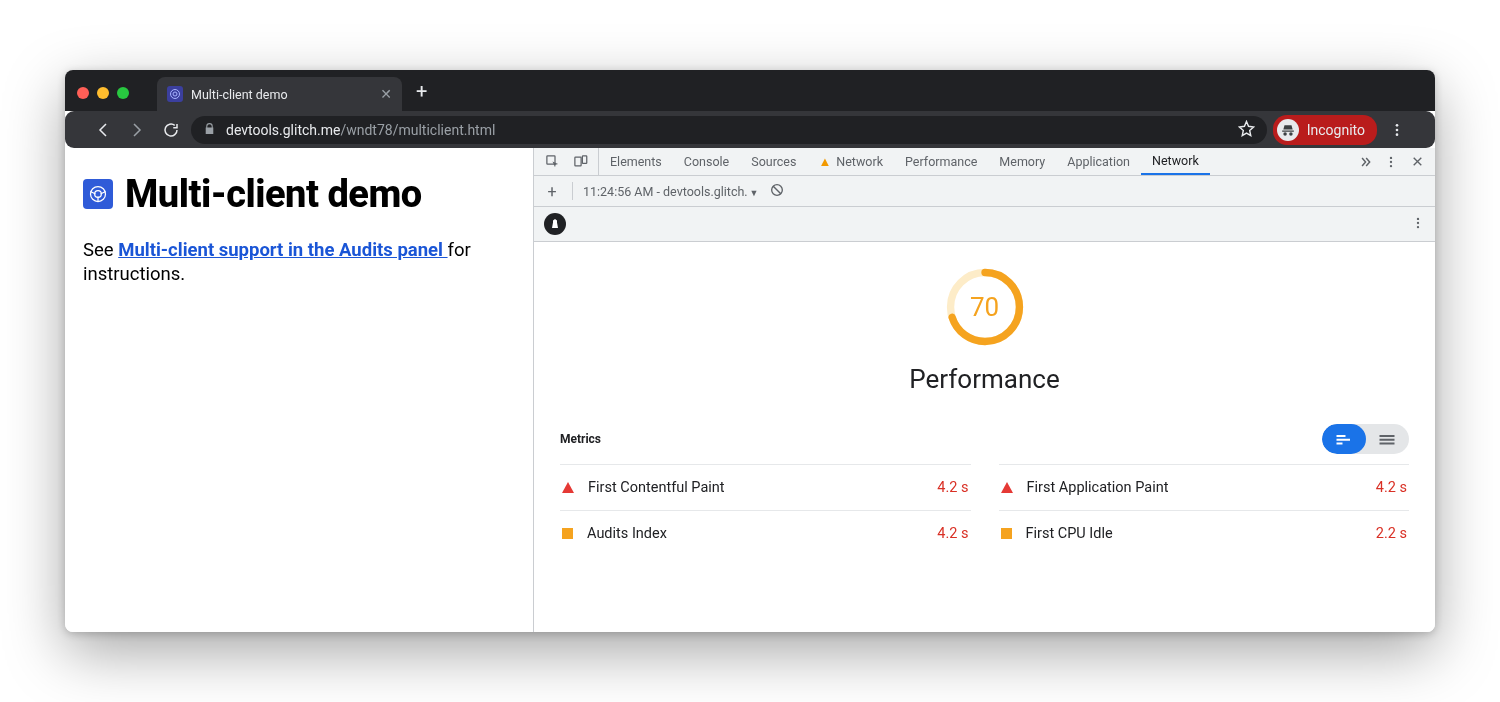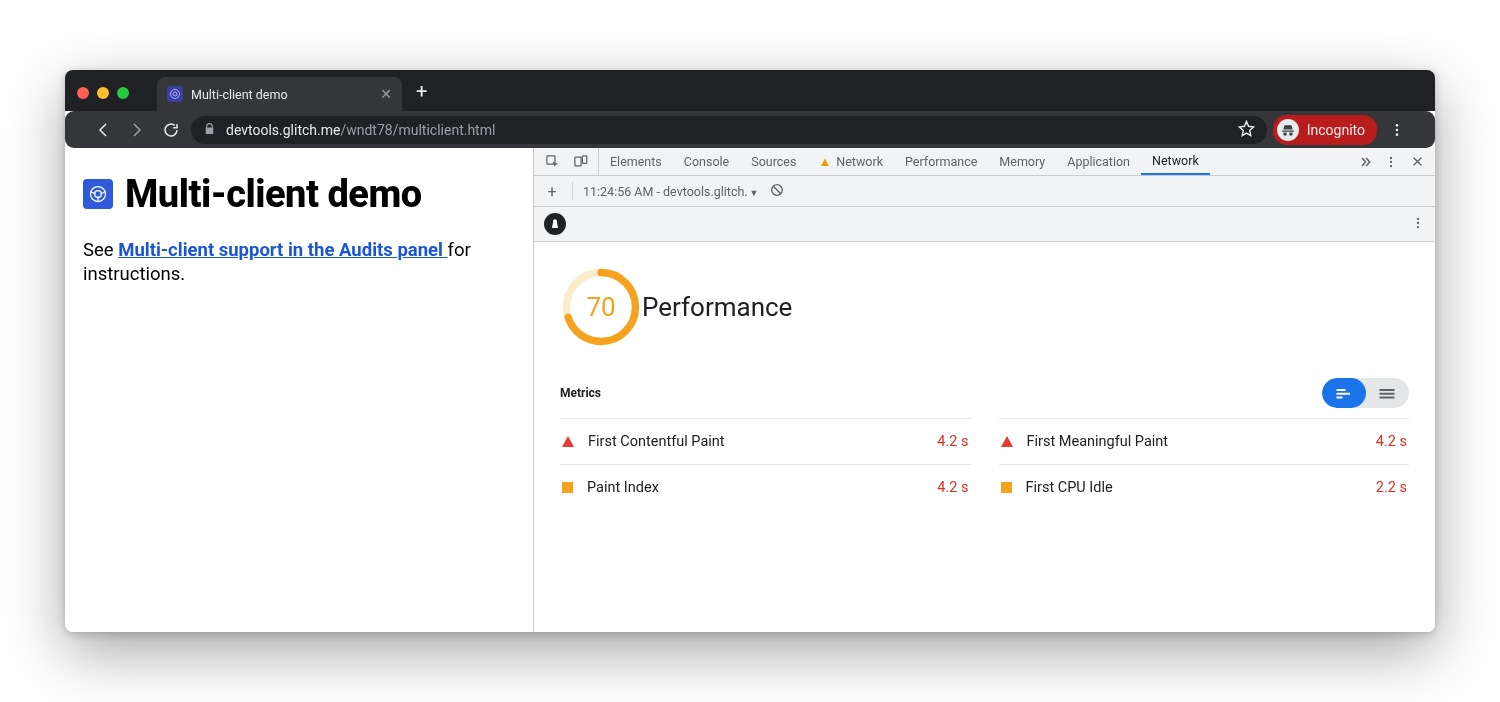--- a/index.html
+++ b/index.html
@@ -134,21 +134,21 @@
     display:flex;align-items:center;padding:0 10px;gap:12px;font-size:13.5px;color:#202124;
   }
   .dt-urlbar .badge{
     width:22px;height:22px;border-radius:50%;background:#202124;color:#fff;
     display:flex;align-items:center;justify-content:center;
   }
   .dt-urlbar .badge svg{width:12px;height:12px;}
   .dt-urlbar .dots{margin-left:auto;color:#5f6368;}
 
   .dt-body{flex:1;background:#fff;padding:24px 26px 0 26px;overflow:auto;}
-  .gauge-wrap{display:flex;align-items:center;gap:0;margin-bottom:30px;}
+  .gauge-wrap{display:flex;flex-direction:column;align-items:center;gap:16px;margin-bottom:30px;}
   .gauge{position:relative;width:82px;height:82px;}
   .gauge svg{transform:rotate(-90deg);}
   .gauge .num{position:absolute;inset:0;display:flex;align-items:center;justify-content:center;font-size:26px;color:#f5a31f;font-weight:400;}
   .gauge-title{font-size:26px;color:#202124;}
 
   .metrics-head{display:flex;align-items:center;justify-content:space-between;margin-bottom:10px;}
   .metrics-head h3{font-size:12px;font-weight:700;color:#202124;}
   .toggle{
     width:87px;height:30px;background:#e4e6e8;border-radius:15px;display:flex;overflow:hidden;
   }
@@ -381,26 +381,26 @@
         </div>
 
         <div class="metrics-grid" id="metrics-grid">
             <div class="metric">
               <div class="mi tri"></div>
               <span>First Contentful Paint</span>
               <span class="val">4.2 s</span>
             </div>
             <div class="metric">
               <div class="mi tri"></div>
-              <span>First Meaningful Paint</span>
+              <span>First Application Paint</span>
               <span class="val">4.2 s</span>
             </div>
             <div class="metric">
               <div class="mi sq"></div>
-              <span>Paint Index</span>
+              <span>Audits Index</span>
               <span class="val">4.2 s</span>
             </div>
             <div class="metric">
               <div class="mi sq"></div>
               <span>First CPU Idle</span>
               <span class="val">2.2 s</span>
             </div>
           </div>
       </div>
 

